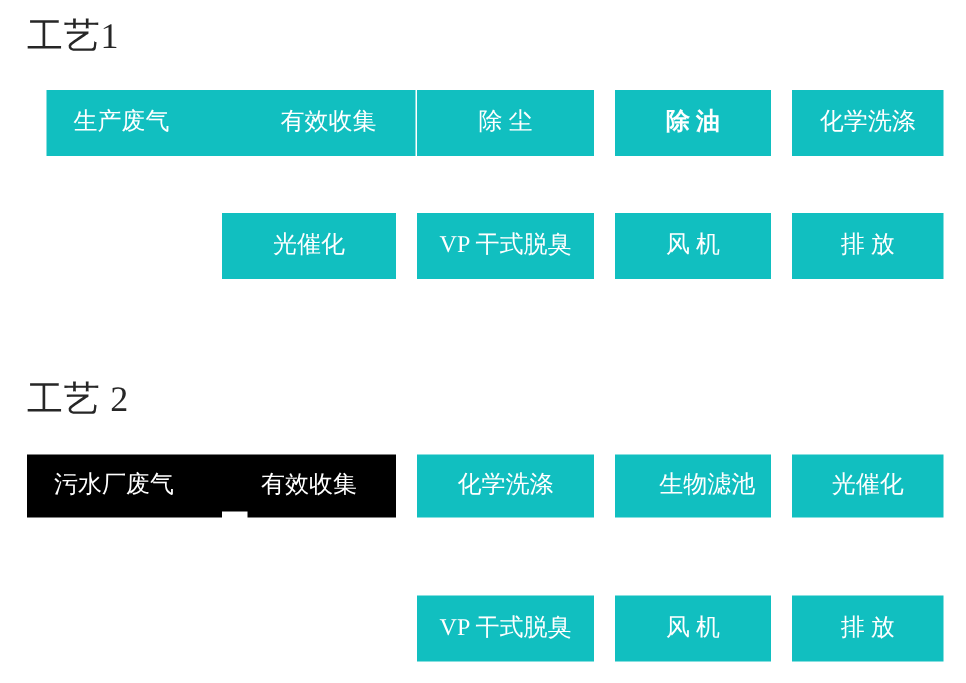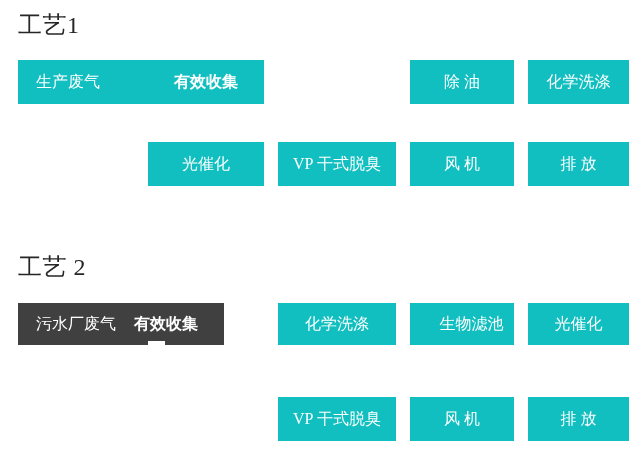--- a/index.html
+++ b/index.html
@@ -51,42 +51,44 @@
   }
 
   
   .flow-box.combined {
     justify-content: flex-start;
     padding-left: 18px;
   }
   .flow-box.combined .label-secondary {
     position: absolute;
     right: 26px;
-    font-weight: bold;
   }
 
   .notch {
     position: absolute;
     background: #ffffff;
   }
 </style>
 </head>
 <body style="background: rgb(255, 255, 255);">
 
 <div id="diagram-canvas" style="background: rgb(255, 255, 255);">
 
   <div class="section-heading" style="left: 18px; top: 16px; color: rgb(38, 38, 38);">工艺1</div>
 
-  <div class="flow-box combined" style="left: 18px; top: 60px; width: 246px; height: 44px; background: rgb(17, 191, 192); color: rgb(255, 255, 255);">
+  <div class="flow-box combined" style="left: 31px; top: 60px; width: 246px; height: 44px; background: rgb(17, 191, 192); color: rgb(255, 255, 255);">
     <span class="label-primary">生产废气</span>
     <span class="label-secondary">有效收集</span>
   </div>
 
+  <div class="flow-box" style="left: 278px; top: 60px; width: 118px; height: 44px; background: rgb(17, 191, 192); color: rgb(255, 255, 255);">
+    <span>除 尘</span>
+  </div>
 
-  <div class="flow-box" style="left: 410px; top: 60px; width: 104px; height: 44px; background: rgb(17, 191, 192); color: rgb(255, 255, 255);">
+  <div class="flow-box" style="left: 410px; top: 60px; width: 104px; height: 44px; background: rgb(17, 191, 192); color: rgb(255, 255, 255); font-weight: bold;">
     <span>除 油</span>
   </div>
 
   <div class="flow-box" style="left: 528px; top: 60px; width: 101px; height: 44px; background: rgb(17, 191, 192); color: rgb(255, 255, 255);">
     <span>化学洗涤</span>
   </div>
 
   <div class="flow-box" style="left: 148px; top: 142px; width: 116px; height: 44px; background: rgb(17, 191, 192); color: rgb(255, 255, 255);">
     <span>光催化</span>
   </div>
@@ -98,21 +100,21 @@
   <div class="flow-box" style="left: 410px; top: 142px; width: 104px; height: 44px; background: rgb(17, 191, 192); color: rgb(255, 255, 255);">
     <span>风 机</span>
   </div>
 
   <div class="flow-box" style="left: 528px; top: 142px; width: 101px; height: 44px; background: rgb(17, 191, 192); color: rgb(255, 255, 255);">
     <span>排 放</span>
   </div>
 
   <div class="section-heading" style="left: 18px; top: 258px; color: rgb(38, 38, 38); text-align: center;">工艺 2</div>
 
-  <div class="flow-box combined" style="left: 18px; top: 303px; width: 206px; height: 42px; background: #404040; color: rgb(255, 255, 255);">
+  <div class="flow-box combined" style="left: 18px; top: 303px; width: 246px; height: 42px; background: #000000; color: rgb(255, 255, 255);">
     <span class="label-primary">污水厂废气</span>
     <span class="label-secondary">有效收集</span>
   </div>
   <div class="notch" style="left: 148px; top: 341px; width: 17px; height: 5px; background: rgb(255, 255, 255);"></div>
 
   <div class="flow-box" style="left: 278px; top: 303px; width: 118px; height: 42px; background: rgb(17, 191, 192); color: rgb(255, 255, 255);">
     <span>化学洗涤</span>
   </div>
 
   <div class="flow-box" style="left: 410px; top: 303px; width: 104px; height: 42px; background: rgb(17, 191, 192); color: rgb(255, 255, 255); padding-left: 19px;">

